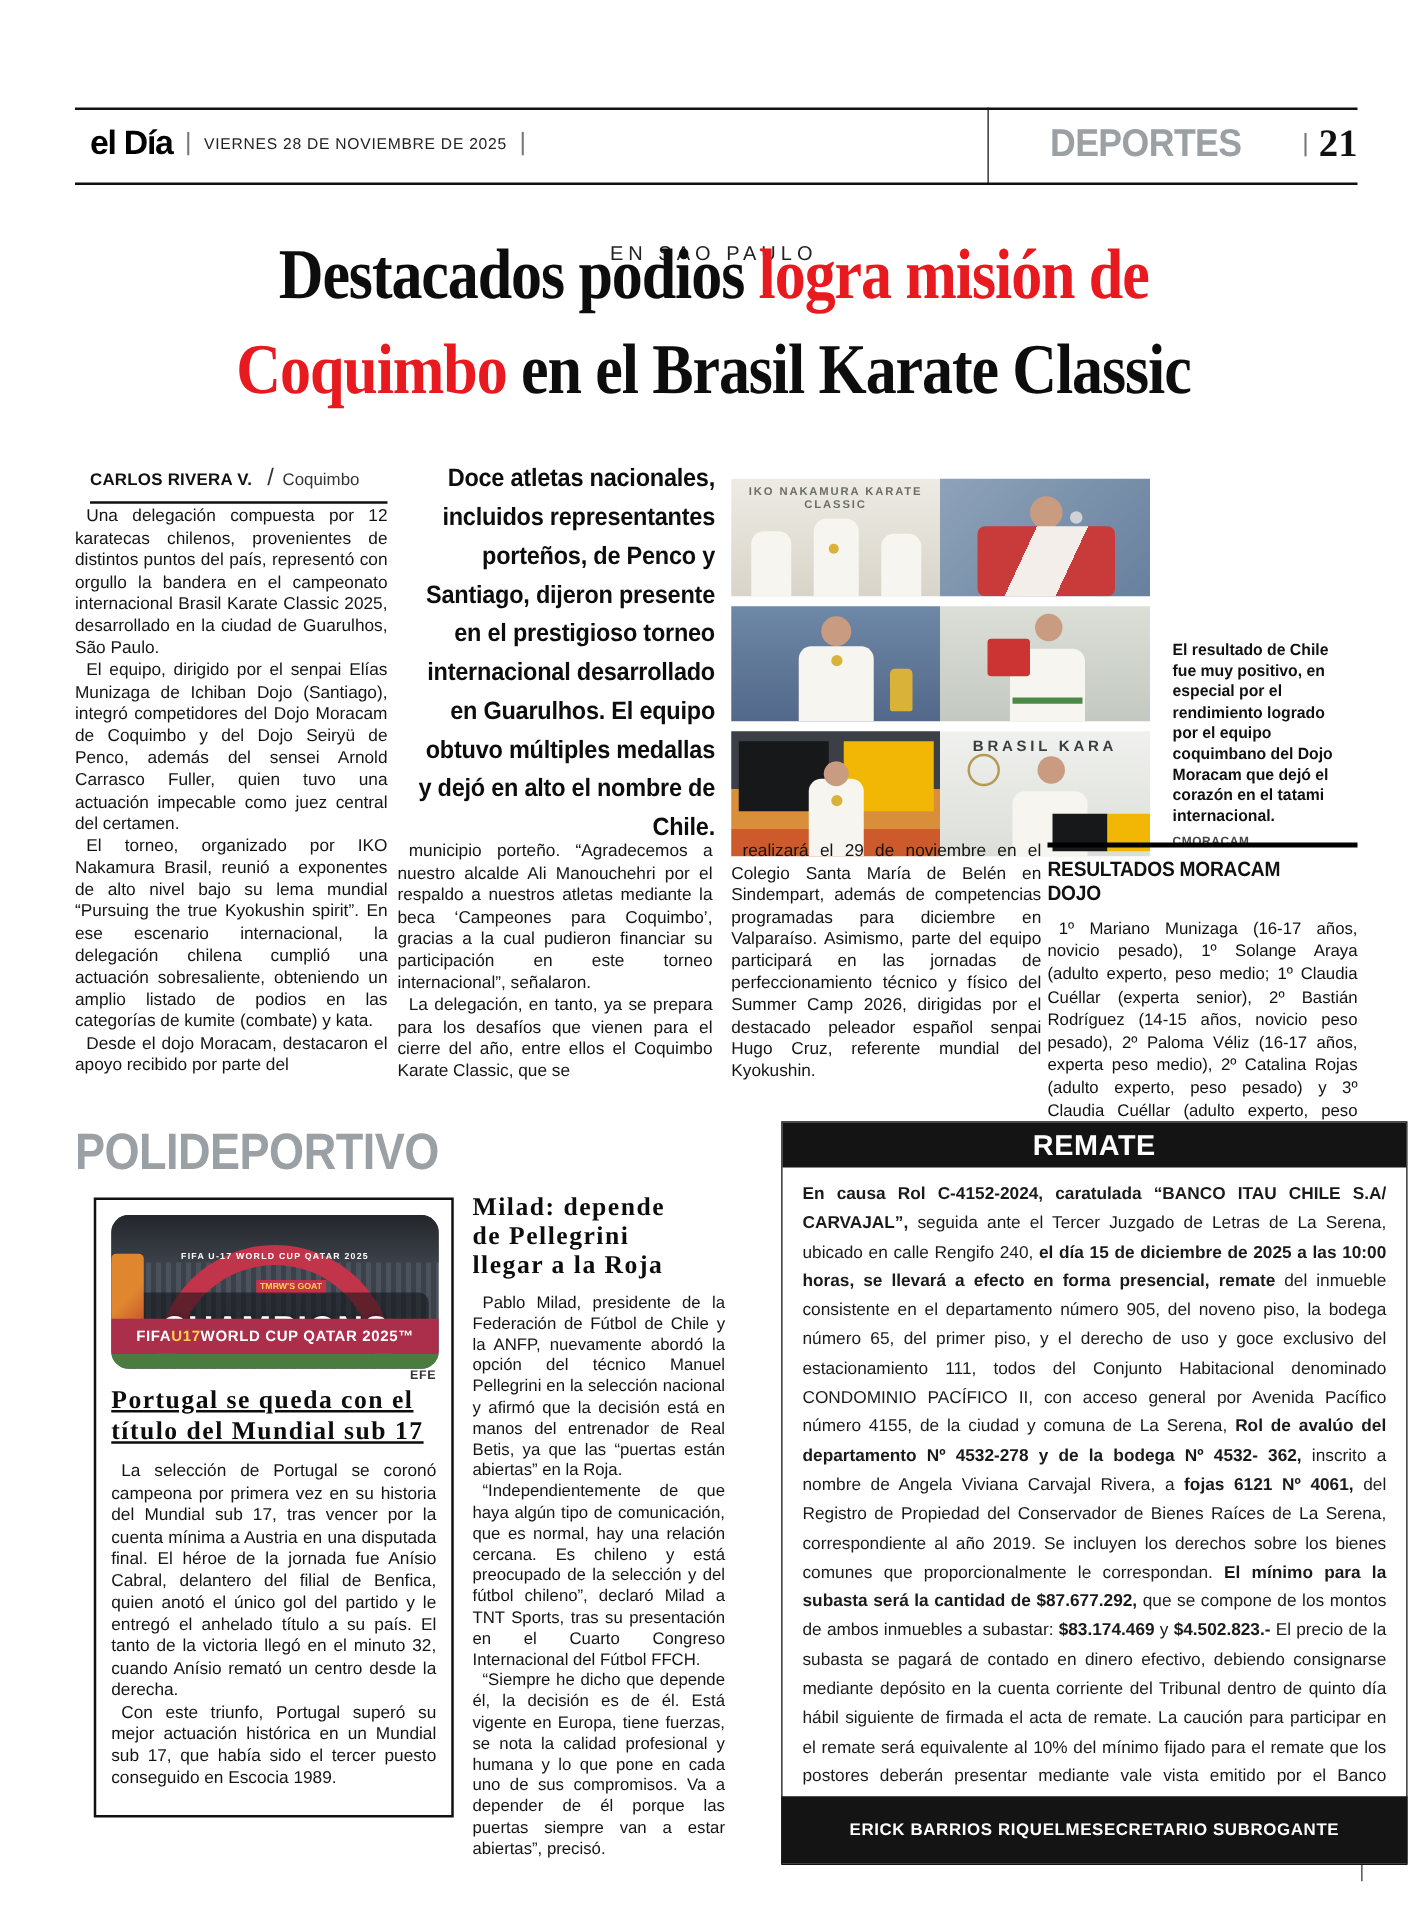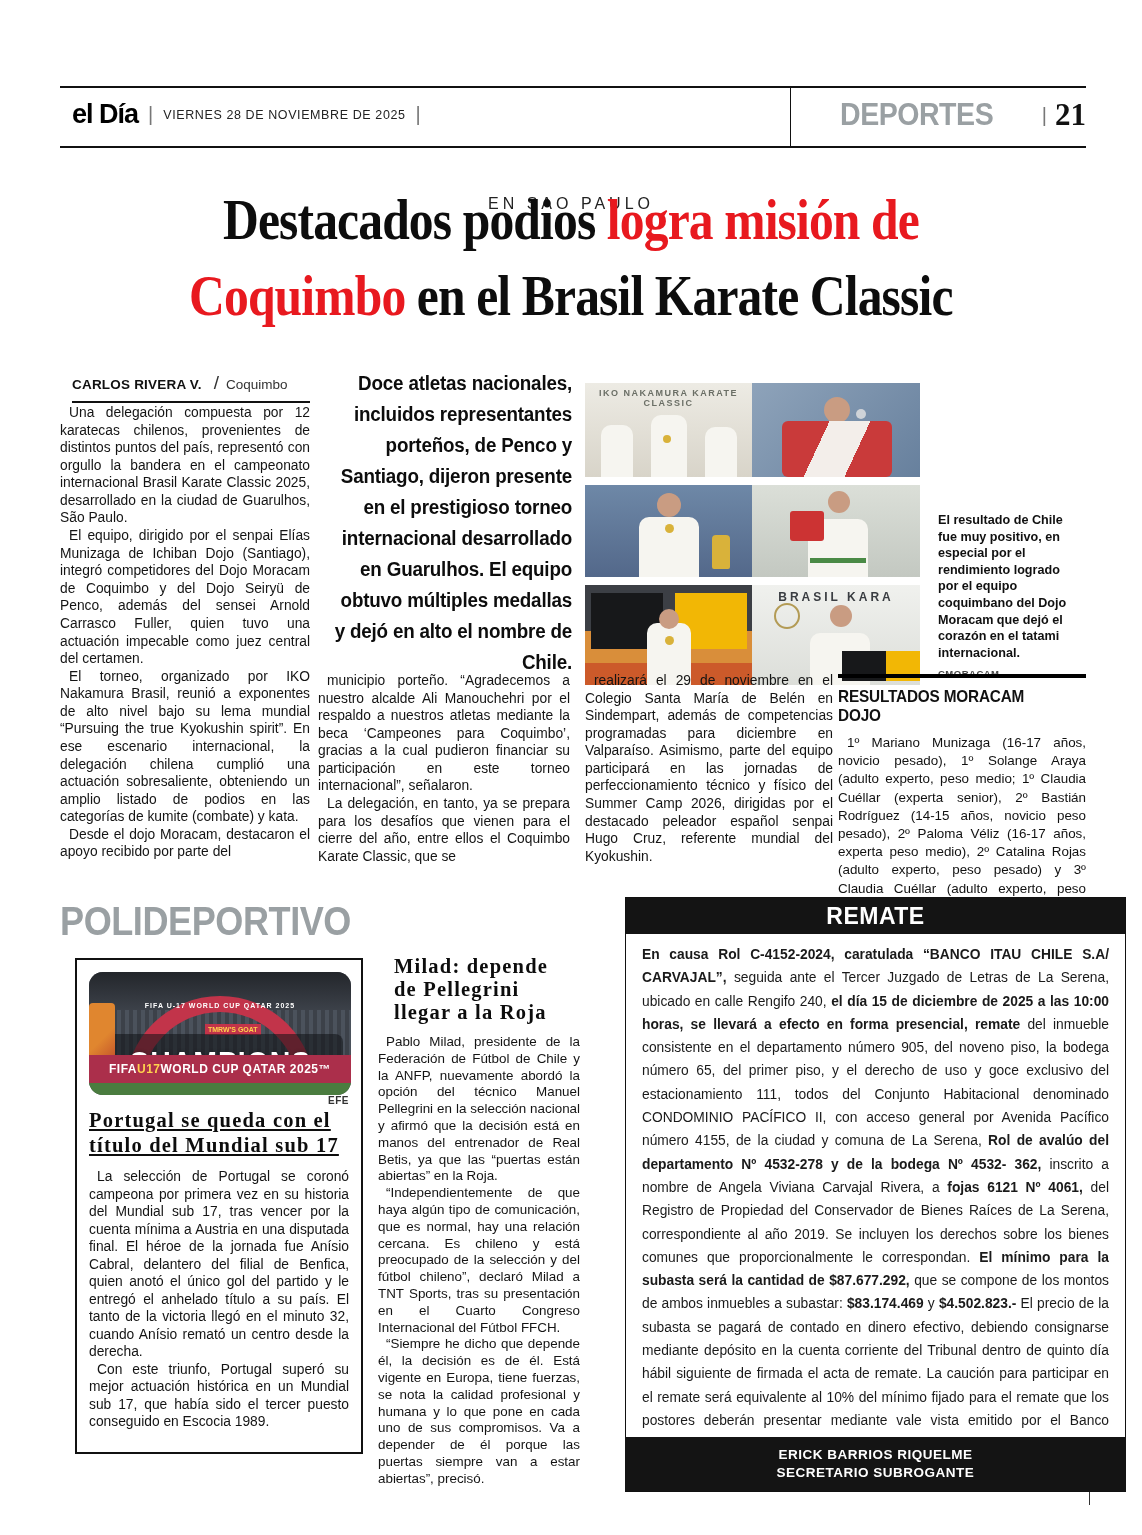--- a/index.html
+++ b/index.html
@@ -32,21 +32,21 @@
   .photo-cap{font-size:13px;line-height:16.6px;font-weight:700;color:#101010;transform:scaleX(.97);transform-origin:left top;}
   .cap-credit{font-size:9.5px;font-weight:700;color:#444;letter-spacing:.5px;margin-top:7px;}
   
   .ph{position:relative;overflow:hidden;background:#cfd3d6;}
   .ph .lbl{position:absolute;top:5px;left:0;width:100%;text-align:center;font-size:9px;font-weight:700;letter-spacing:1.5px;color:#6b6f66;}
   .fig{position:absolute;border-radius:10px 10px 0 0;background:#f6f5f0;}
   .head{position:absolute;border-radius:50%;background:#c99c82;}
   .medal{position:absolute;border-radius:50%;background:#d9b23a;}
   
   .poli-label{font-size:41px;font-weight:800;color:#9aa0a3;letter-spacing:-.5px;display:inline-block;transform:scaleX(.88);transform-origin:left center;}
-  .serif-head{font-family:"Liberation Serif",serif;font-weight:700;color:#0d0d0d;letter-spacing:1.2px;margin-left:16px;}
+  .serif-head{font-family:"Liberation Serif",serif;font-weight:700;color:#0d0d0d;letter-spacing:1.2px;}
   .smallbody{font-size:13.5px;line-height:16.9px;text-align:justify;color:#141414;}
   .smallbody p{margin:0;text-indent:8px;}
   .credit{font-size:10px;font-weight:700;color:#333;text-align:right;letter-spacing:.5px;}
   
   .pt-box{border:2px solid #111;}
   
   .champ{position:relative;overflow:hidden;background:repeating-linear-gradient(90deg,#3c4149 0 4px,#4b525c 4px 8px);}
   .champ .sky{position:absolute;top:0;left:0;width:100%;height:38px;background:linear-gradient(#23262b,#3c4149);}
   .champ .arch{position:absolute;left:36px;top:24px;width:190px;height:95px;border:16px solid #c2344a;border-bottom:none;border-radius:110px 110px 0 0;box-sizing:border-box;}
   .champ .arch-text{position:absolute;left:0;top:30px;width:100%;text-align:center;font-size:7px;font-weight:700;color:#fff;letter-spacing:1px;}
@@ -55,21 +55,21 @@
   .champ .champ-word{position:absolute;left:0;top:74px;width:100%;text-align:center;font-size:31px;font-weight:800;color:#fff;letter-spacing:1px;transform:scaleX(.92);text-shadow:0 0 4px rgba(0,0,0,.4);}
   .champ .banner{position:absolute;left:0;bottom:12px;width:100%;height:28px;background:#ab2f4b;display:flex;align-items:center;justify-content:center;font-size:12px;font-weight:800;color:#fff;letter-spacing:.5px;}
   .champ .banner .u17{color:#ffd34d;}
   .champ .grass{position:absolute;left:0;bottom:0;width:100%;height:12px;background:#4a7c3f;}
   .champ .sideflag{position:absolute;left:0;bottom:36px;width:26px;height:56px;background:linear-gradient(135deg,#e0862f 60%,#c4552a);border-radius:4px;}
   
   .remate-box{border:1.5px solid #111;background:#fff;margin-left:40px;}
   .remate-head{height:36px;background:#141414;color:#fff;display:flex;align-items:center;justify-content:center;font-size:23px;font-weight:800;letter-spacing:.5px;}
   .remate-body{padding:9px 16px 0 16px;font-size:13.8px;line-height:23.3px;text-align:justify;color:#1a1a1a;height:488px;overflow:hidden;}
   .remate-body .b{font-weight:800;}
-  .remate-foot{position:absolute;left:-1px;bottom:0;width:calc(100% + 2px);height:54px;background:#141414;color:#fff;display:flex;flex-direction:column;align-items:center;justify-content:center;font-size:13.5px;font-weight:800;letter-spacing:.5px;line-height:18px;}
+  .remate-foot{position:absolute;left:-1px;bottom:0;width:calc(100% + 2px);height:54px;background:#141414;color:#fff;display:flex;flex-direction:row;align-items:center;justify-content:center;font-size:13.5px;font-weight:800;letter-spacing:.5px;line-height:18px;}
 </style>
 </head>
 <body>
 
 <div id="page">
 
   <div class="abs rule" style="left:60px;top:86px;width:1026px;height:2px;"></div>
   <div class="abs rule" style="left:60px;top:146px;width:1026px;height:2px;"></div>
   <div class="abs rule" style="left:790px;top:86px;width:1px;height:62px;"></div>
 

